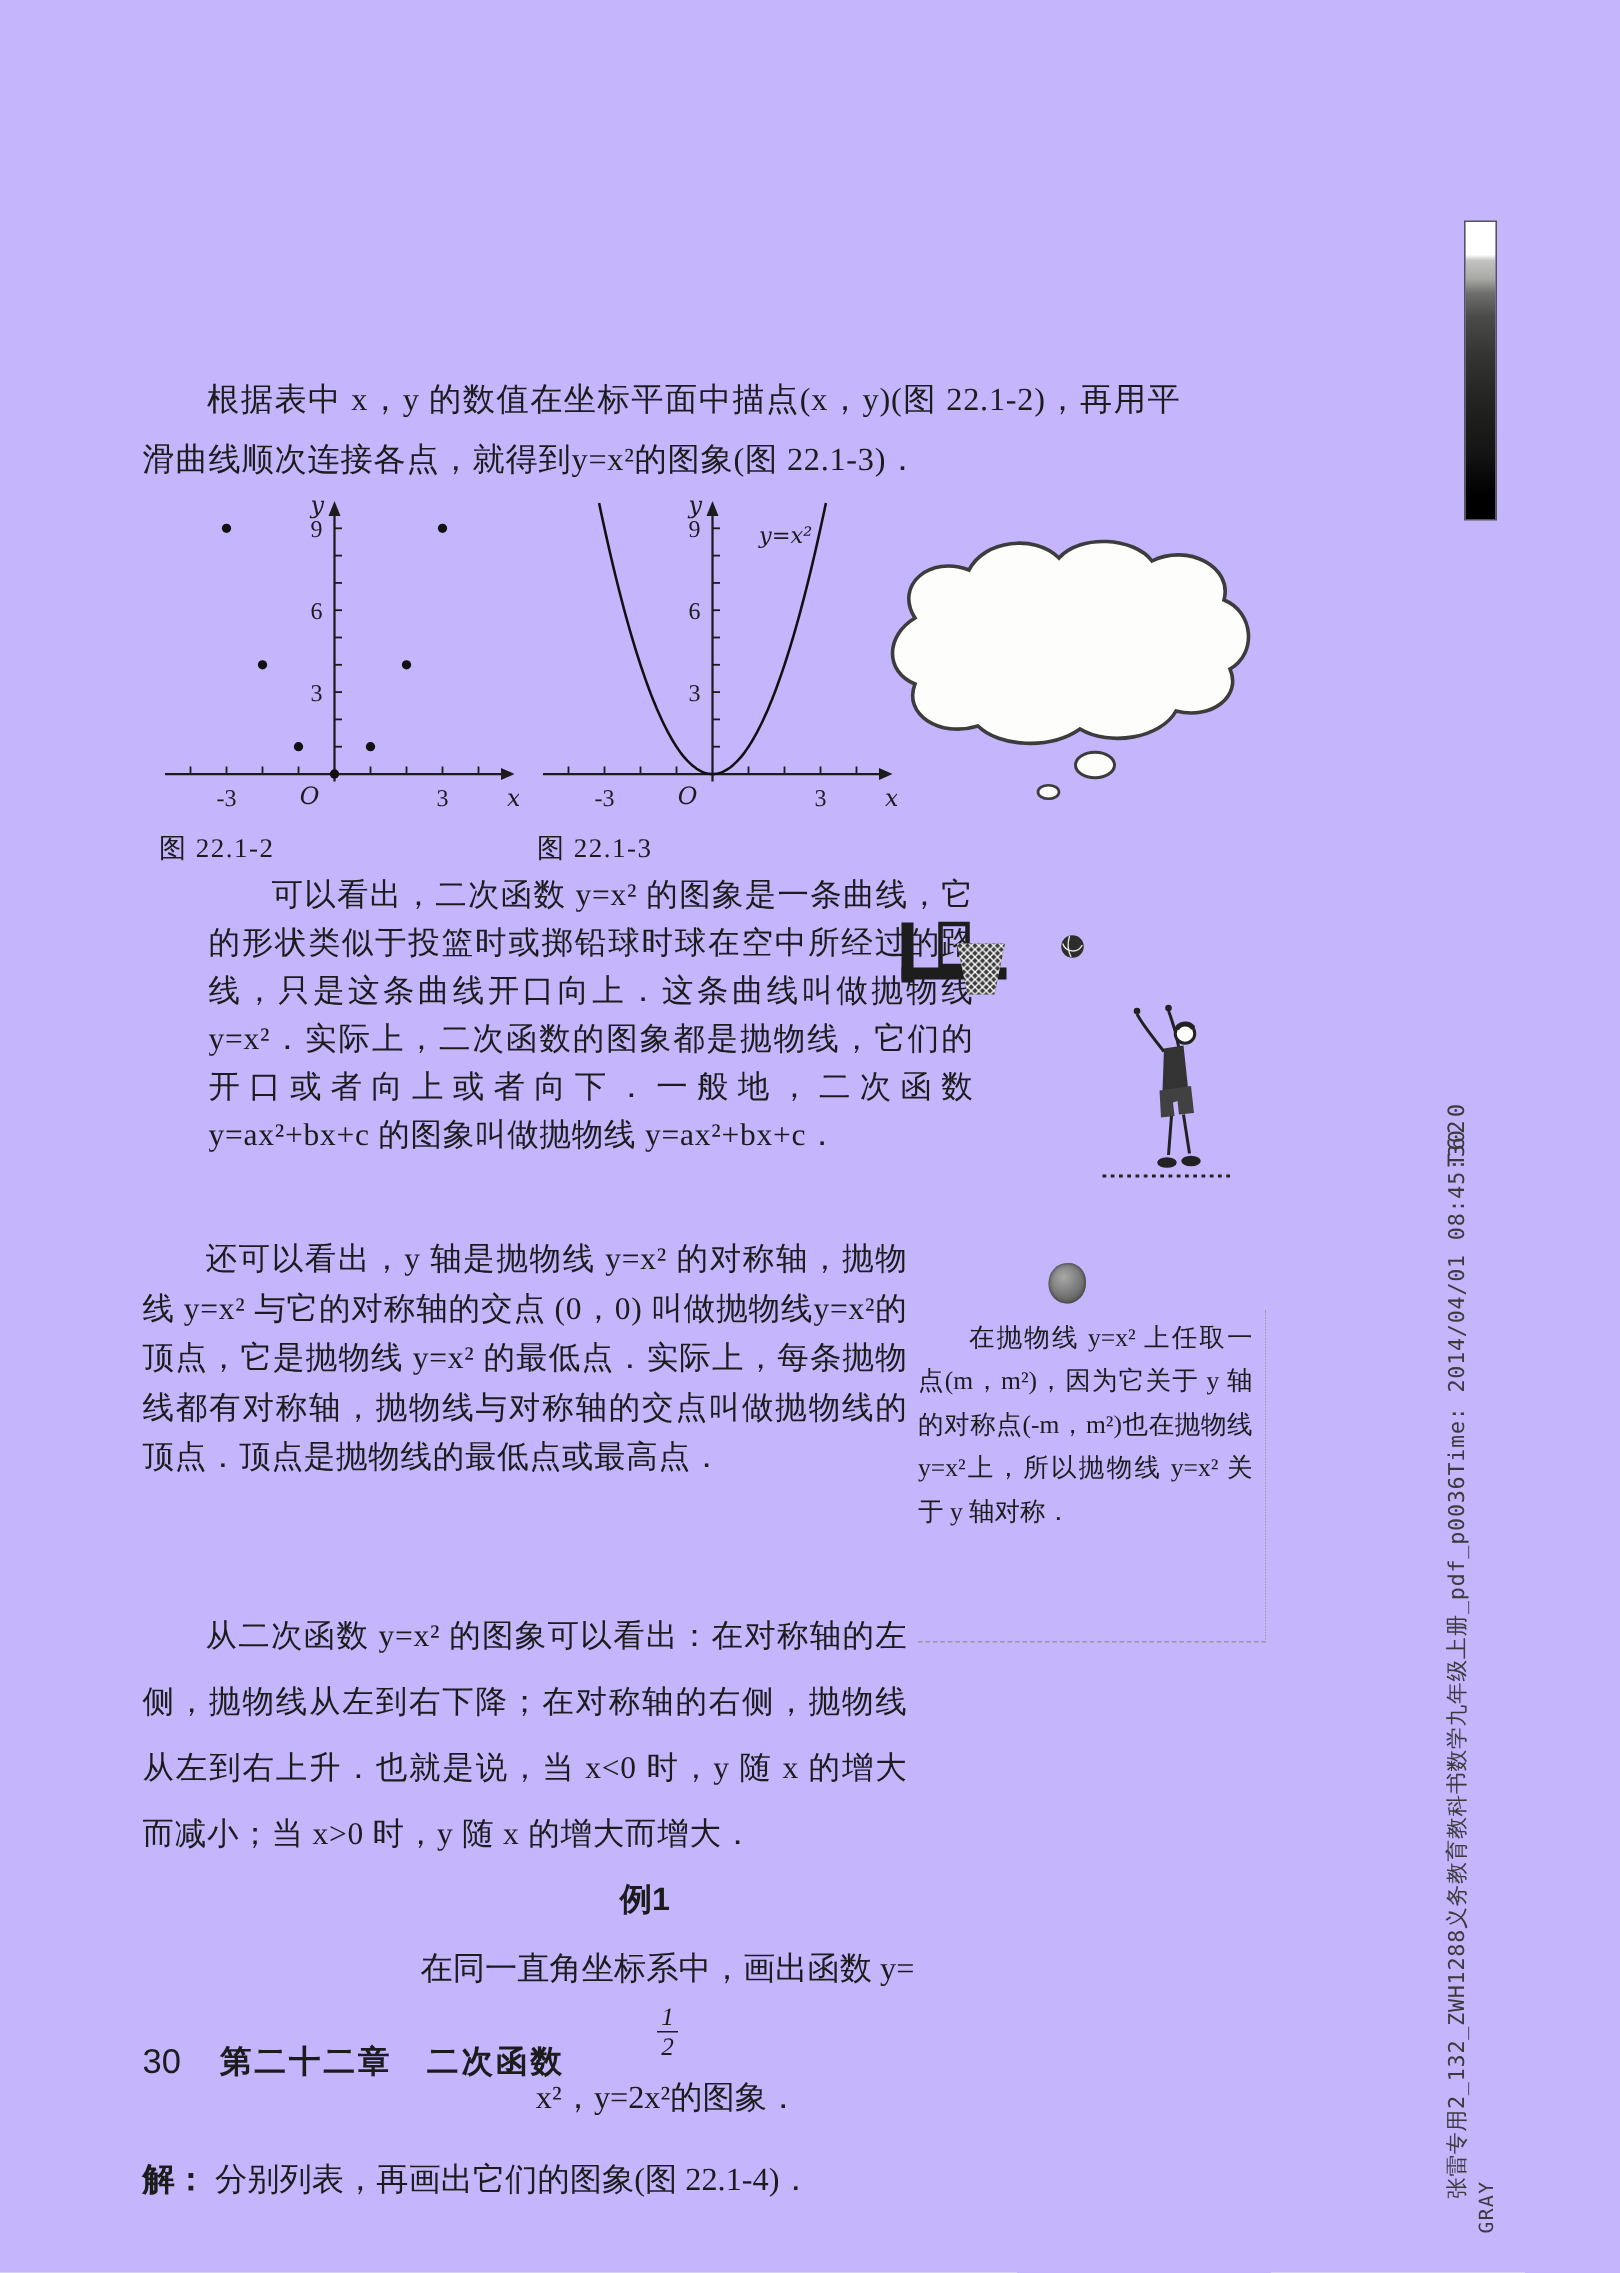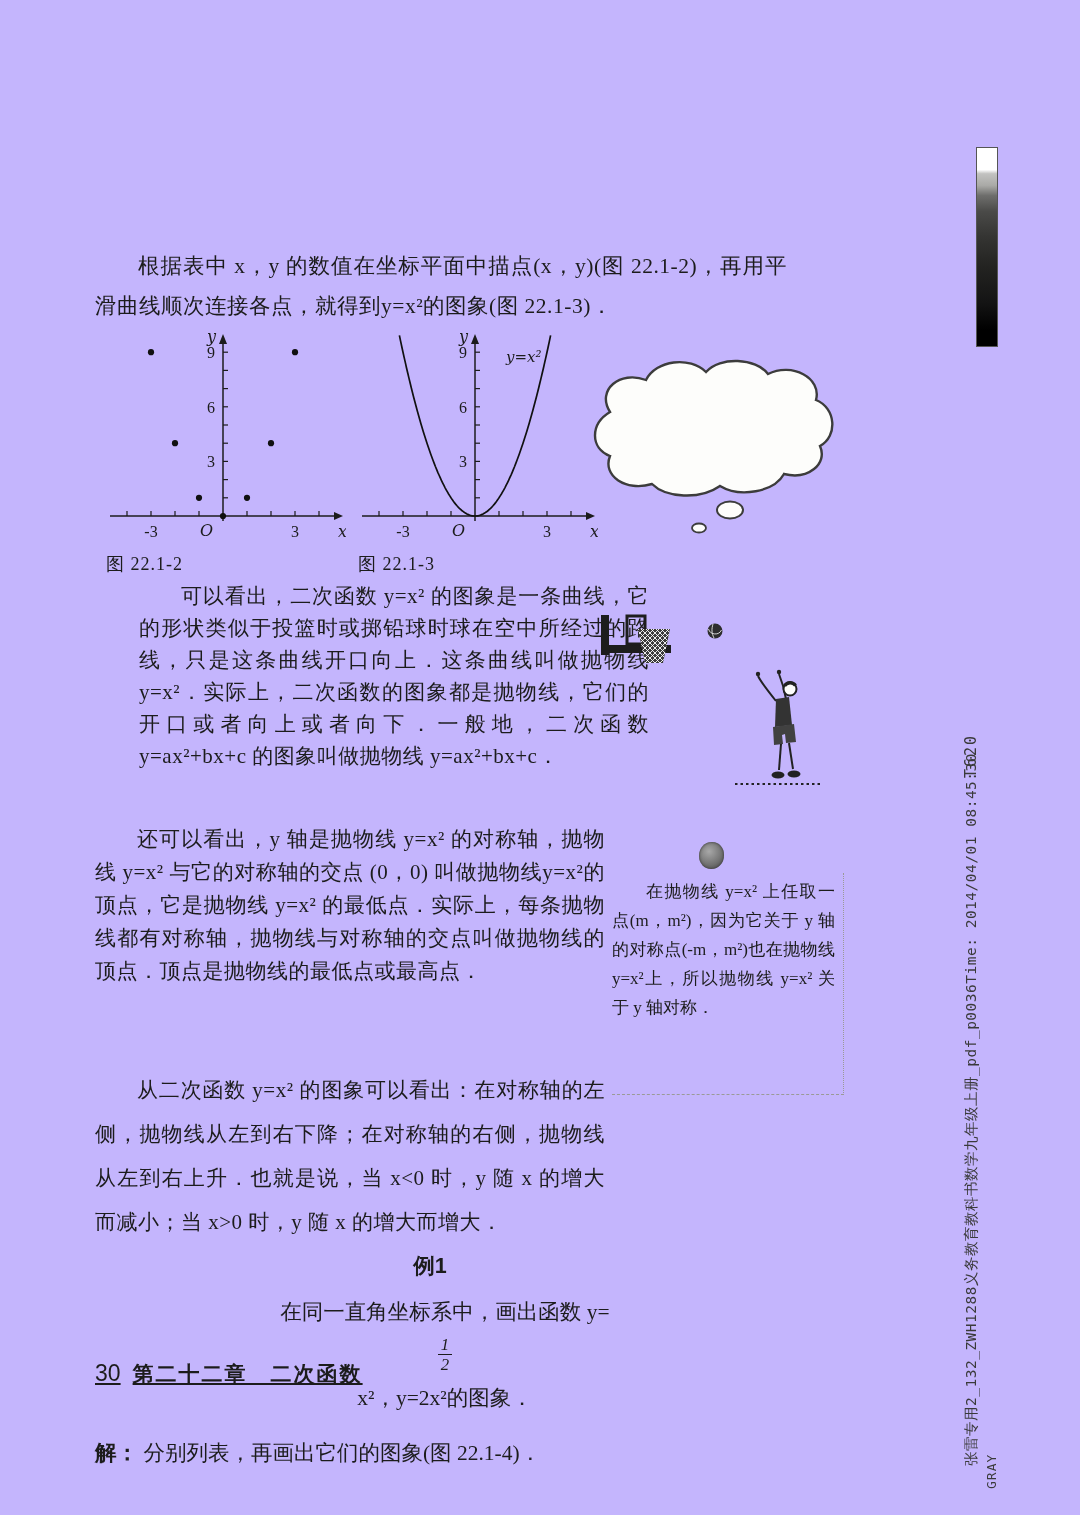--- a/index.html
+++ b/index.html
@@ -43,21 +43,21 @@
 
   #example { position:absolute; left:95px; top:1243px; width:700px; font-size:21.5px; }
   #example .line1 { display:flex; align-items:center; flex-wrap:wrap; line-height:46px;flex-direction:column; }
   #example .ex-label { font-weight:bold; margin-right:1.4em; font-family:"Liberation Sans",sans-serif; }
   .frac { display:inline-flex; flex-direction:column; align-items:center;
     vertical-align:middle; font-size:0.78em; line-height:1.15; margin:0 1px; font-style:italic; }
   .frac .num { border-bottom:1.5px solid #1c1c1c; padding:0 3px; }
   #example .line2 { margin-top:14px; line-height:36px; }
   #example .sol-label { font-weight:bold; font-family:"Liberation Sans",sans-serif; }
 
-  #footer { position:absolute; left:95px; top:1360px; display:flex; align-items:flex-start; gap:12px;text-decoration:underline; }
+  #footer { position:absolute; left:95px; top:1360px; display:flex; align-items:flex-end; gap:26px; }
   #footer .pagenum { font-size:23px; font-family:"Liberation Sans",sans-serif; }
   #footer .chapter { font-size:21px; font-weight:bold; font-family:"Liberation Sans",sans-serif; letter-spacing:2px; }
 
   #gray-strip { position:absolute; left:976px; top:147px; width:22px; height:200px;
     border:1px solid #555;
     background:linear-gradient(180deg,#ffffff 0%,#ffffff 11%,#c2c2c0 13%,#a9a9a6 19%,
       #6e6e6c 24%,#4a4a48 32%,#343432 45%,#232321 60%,#141414 78%,#000 92%,#000 100%); }
 
   .scan-vert { position:absolute; transform-origin:0 0; transform:rotate(-90deg);
     white-space:nowrap; font-family:"DejaVu Sans Mono",monospace; color:#3a3a3a; }

